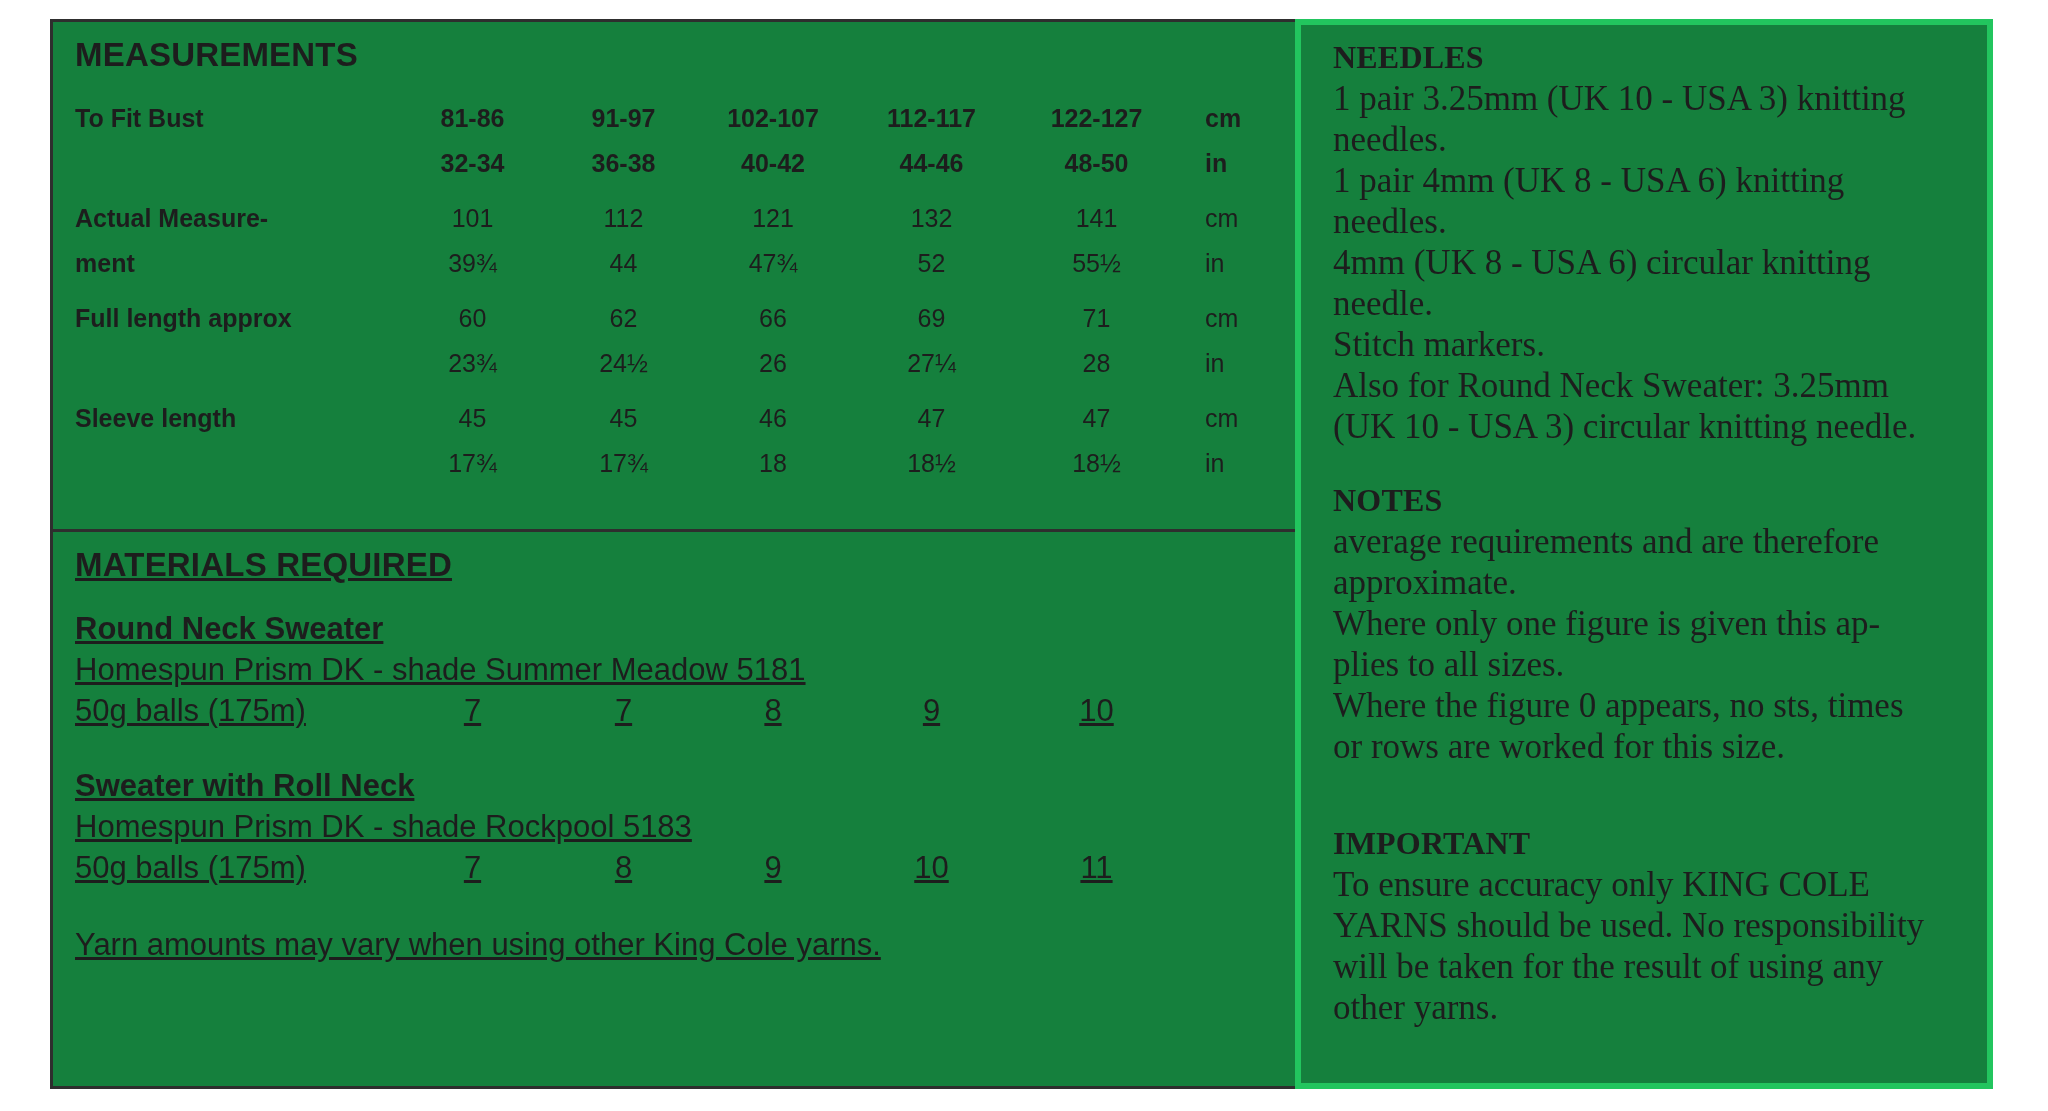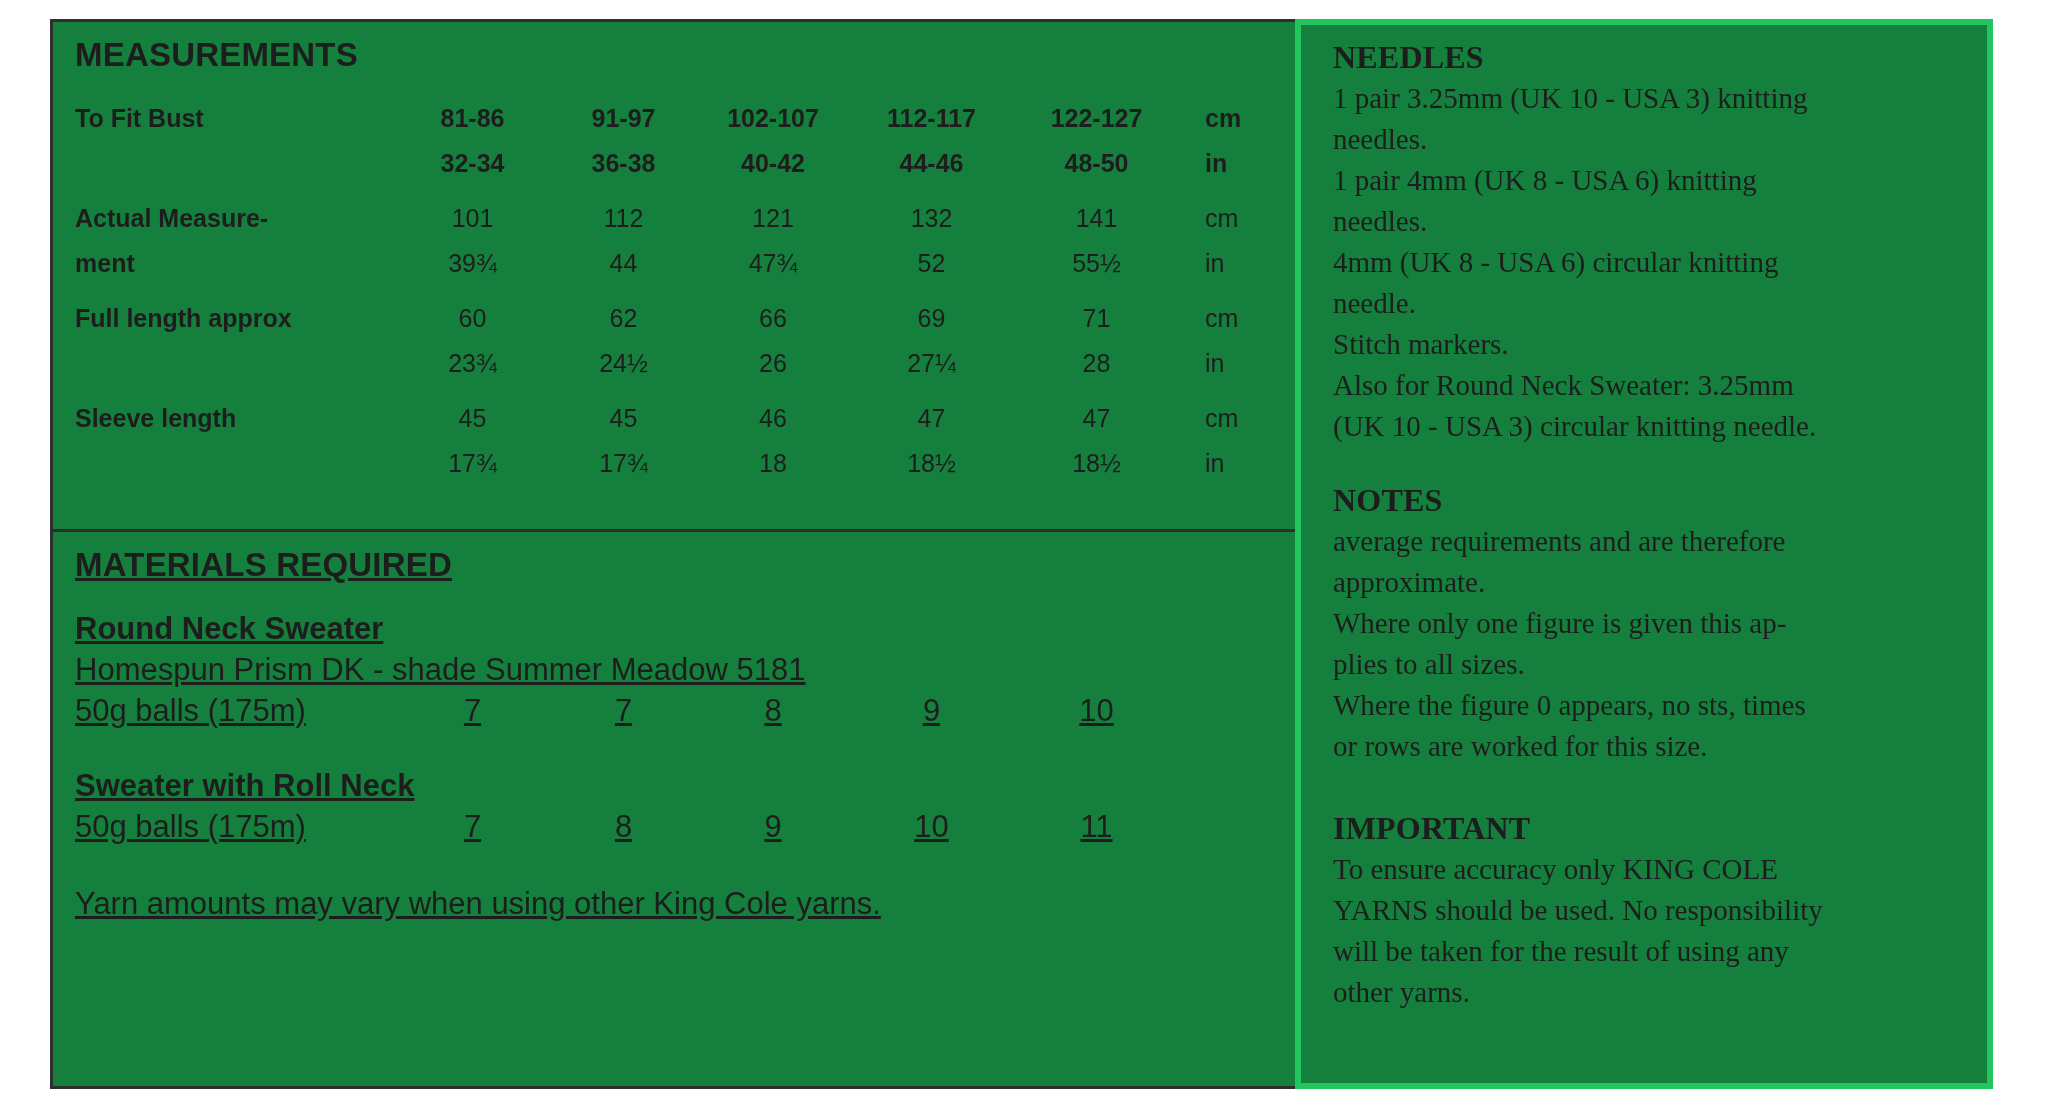--- a/index.html
+++ b/index.html
@@ -35,24 +35,24 @@
   .mat-yarn{font-size:31px;line-height:41px;white-space:nowrap;}
   .matrow{
     display:grid;
     grid-template-columns:320px 155px 147px 152px 165px 165px 1fr;
     font-size:31px;line-height:41px;
   }
   .mat-note{font-size:31px;line-height:41px;margin-top:36px;white-space:nowrap;}
   
   .info{padding:12px 28px 0 32px;}
   .info .section-title{font-size:32px;line-height:41px;letter-spacing:.2px;}
-  .info-line{font-size:29px;line-height:41px;white-space:nowrap;}
+  .info-line{font-size:35px;line-height:41px;white-space:nowrap;}
   .block{margin-top:0;}
   .block.notes{margin-top:33px;}
-  .block.important{margin-top:41px;}
+  .block.important{margin-top:56px;}
 </style>
 </head>
 <body>
 
 <div class="panel left">
 
   <div class="measure">
     <div class="section-title">MEASUREMENTS</div>
 
     <div class="mtable">
@@ -140,20 +140,21 @@
         <div class="cell num">7</div>
         <div class="cell num">8</div>
         <div class="cell num">9</div>
         <div class="cell num">10</div>
         <div class="cell unit"></div>
       </div>
     </div>
 
     <div class="matgroup second">
       <div class="mat-name">Sweater with Roll Neck</div>
+      <div class="mat-yarn">Homespun Prism DK - shade Rockpool 5183</div>
       <div class="matrow">
         <div class="cell">50g balls (175m)</div>
         <div class="cell num">7</div>
         <div class="cell num">8</div>
         <div class="cell num">9</div>
         <div class="cell num">10</div>
         <div class="cell num">11</div>
         <div class="cell unit"></div>
       </div>
     </div>

